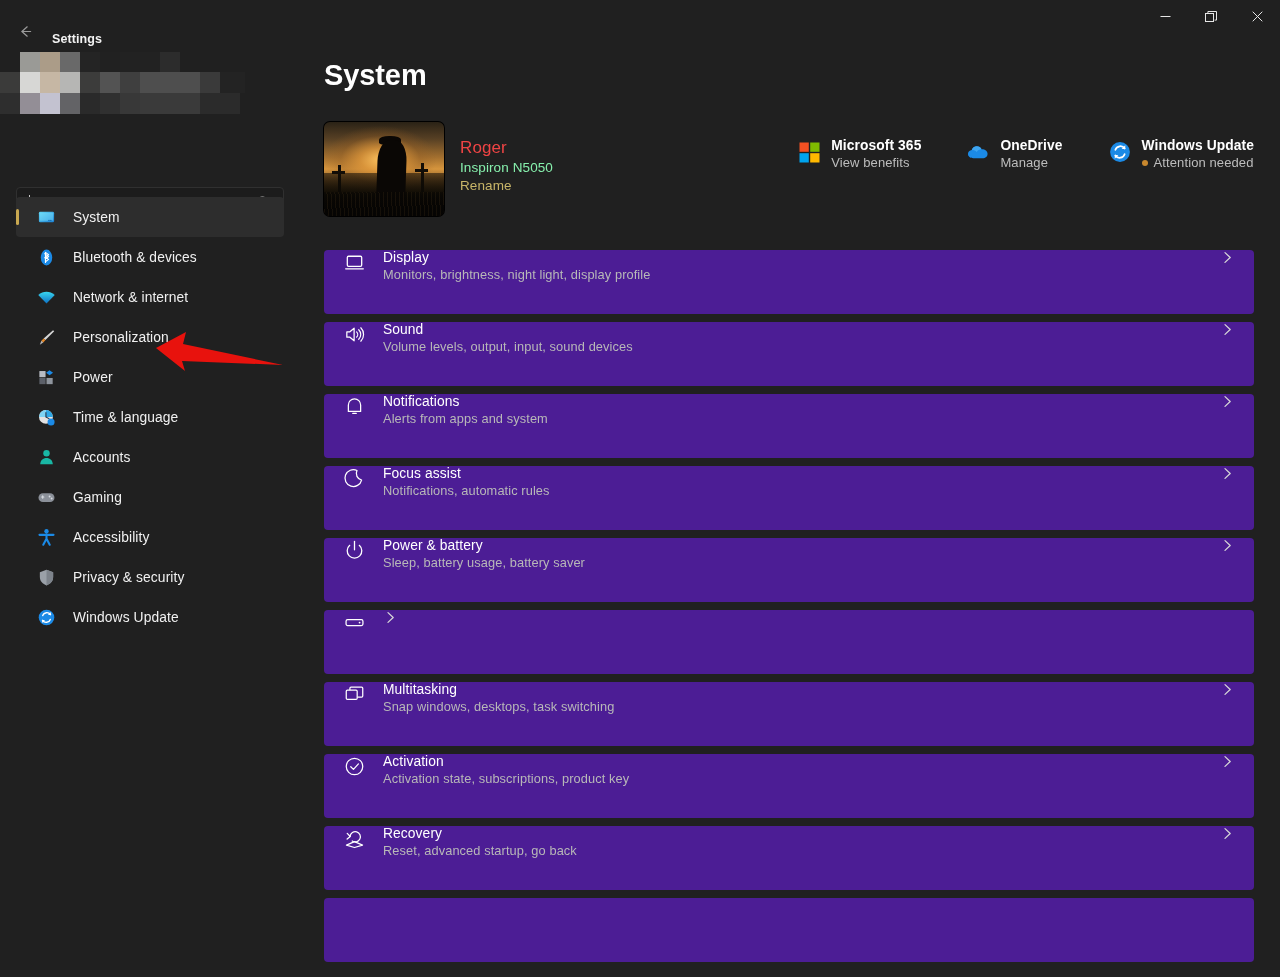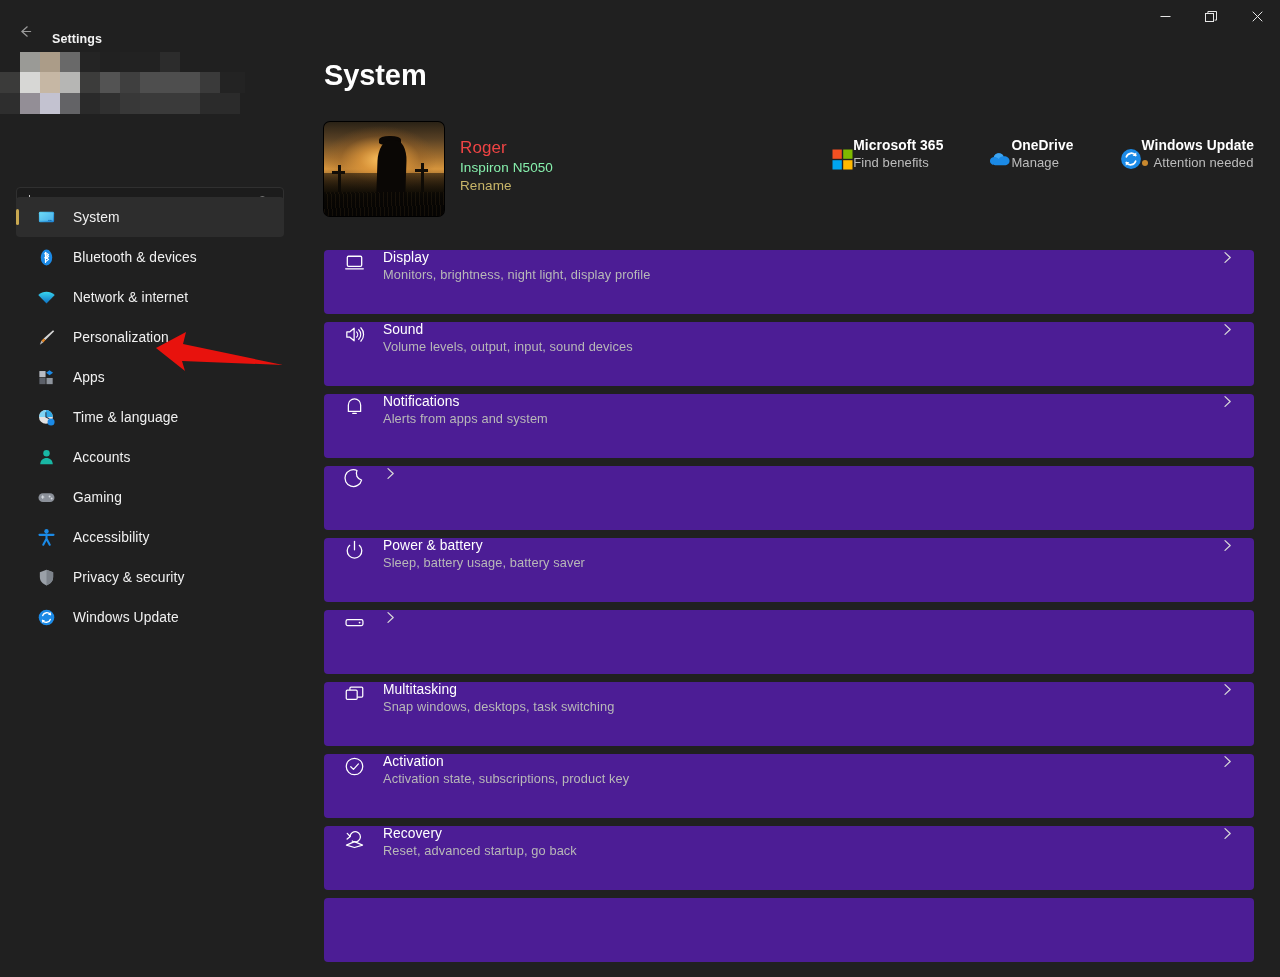--- a/index.html
+++ b/index.html
@@ -172,21 +172,21 @@
   .device-rename{
     margin-top:3px; font-size:13.5px; color:#c8b568;
     cursor:pointer; display:inline-block; letter-spacing:.1px;
   }
 
   
   .services{
     position:absolute; right:26px; top:92px;
     display:flex; gap:46px; align-items:flex-start;
   }
-  .svc{ display:flex; align-items:flex-end; cursor:pointer; }
+  .svc{ display:flex; align-items:flex-start; gap:11px; cursor:pointer; }
   .svc-ic{ width:22px; height:22px; margin-top:3px; flex:0 0 22px;
     display:flex; align-items:center; justify-content:center; }
   .svc-title{ font-size:13.8px; font-weight:700; color:#ffffff; letter-spacing:.1px; }
   .svc-sub{ margin-top:2px; font-size:13px; color:#bdbdbd; letter-spacing:.1px; }
   .svc-sub.warn{ display:flex; align-items:center; gap:6px; }
   .warn-dot{
     width:6px; height:6px; border-radius:50%; background:#c8882e;
     display:inline-block; flex:0 0 6px;
   }
 
@@ -355,21 +355,21 @@
 
     <div class="nav-item">
       <div class="nav-ic">
         <svg width="19" height="19" viewBox="0 0 20 20">
           <rect x="2.5" y="3.2" width="6.5" height="6.5" fill="#b8bcc4"></rect>
           <rect x="2.5" y="10.5" width="6.5" height="6.5" fill="#5c6069"></rect>
           <rect x="10.0" y="10.5" width="6.5" height="6.5" fill="#8f959e"></rect>
           <path d="M13.2 2.3 L16.9 5.0 L13.2 7.7 L9.6 5.0 Z" fill="#1b8ae6"></path>
         </svg>
       </div>
-      <span class="nav-label">Apps</span>
+      <span class="nav-label">Power</span>
     </div>
 
     <div class="nav-item">
       <div class="nav-ic">
         <svg width="19" height="19" viewBox="0 0 20 20">
           <circle cx="9.4" cy="9.4" r="7.3" fill="#e2e2e2"></circle>
           <path d="M9.4 2.1 A7.3 7.3 0 0 1 16.7 9.4 L9.4 9.4 Z" fill="#2ea8e6"></path>
           <path d="M2.1 9.4 A7.3 7.3 0 0 1 9.4 2.1 L9.4 9.4 Z" fill="#7ed4f5"></path>
           <path d="M9.4 9.4 L9.4 4.9 M9.4 9.4 L12.6 11.2" stroke="#22334a" stroke-width="1.15" stroke-linecap="round"></path>
           <circle cx="14.8" cy="14.8" r="3.7" fill="#1b8ae6"></circle>
@@ -471,21 +471,21 @@
       <div class="svc-ic">
         <svg width="21" height="21" viewBox="0 0 21 21">
           <rect x="0.5" y="0.5" width="9.3" height="9.3" fill="#f25022"></rect>
           <rect x="11.2" y="0.5" width="9.3" height="9.3" fill="#7fba00"></rect>
           <rect x="0.5" y="11.2" width="9.3" height="9.3" fill="#00a4ef"></rect>
           <rect x="11.2" y="11.2" width="9.3" height="9.3" fill="#ffb900"></rect>
         </svg>
       </div>
       <div>
         <div class="svc-title">Microsoft 365</div>
-        <div class="svc-sub">Find benefits</div>
+        <div class="svc-sub">View benefits</div>
       </div>
     </div>
 
     <div class="svc">
       <div class="svc-ic">
         <svg width="23" height="16" viewBox="0 0 23 16">
           <path d="M6.6 14.6 C3.3 14.6 1.0 12.6 1.0 10.2 C1.0 8.1 2.7 6.3 5.0 6.0 C5.6 3.6 7.8 2.0 10.3 2.0 C12.5 2.0 14.4 3.3 15.2 5.2 C18.6 5.0 21.5 7.2 21.5 10.1 C21.5 12.6 19.3 14.6 16.3 14.6 Z" fill="#1b8ae6"></path>
           <path d="M5.0 6.0 C5.6 3.6 7.8 2.0 10.3 2.0 C12.5 2.0 14.4 3.3 15.2 5.2 C13.0 5.3 11.2 6.3 10.2 7.9 C8.8 6.6 6.8 5.9 5.0 6.0 Z" fill="#3ea5f0"></path>
         </svg>
       </div>
@@ -573,20 +573,24 @@
           </svg>
       </div>
     </div>
 
     <div class="row">
       <div class="row-ic">
         <svg width="23" height="23" viewBox="0 0 24 24">
           <path d="M14.6 3.6 A8.8 8.8 0 1 0 19.4 13.6 A7.0 7.0 0 0 1 14.6 3.6 Z" fill="none" stroke="currentColor" stroke-width="1.3" stroke-linejoin="round"></path>
         </svg>
       </div>
+      <div class="row-txt">
+        <div class="row-title">Focus assist</div>
+        <div class="row-sub">Notifications, automatic rules</div>
+      </div>
       <div class="row-chev">
         <svg width="13" height="13" viewBox="0 0 13 13">
             <path d="M4 1.6 L9.2 6.5 L4 11.4" fill="none" stroke="currentColor" stroke-width="1.25" stroke-linecap="round" stroke-linejoin="round"></path>
           </svg>
       </div>
     </div>
 
     <div class="row">
       <div class="row-ic">
         <svg width="23" height="23" viewBox="0 0 24 24">

